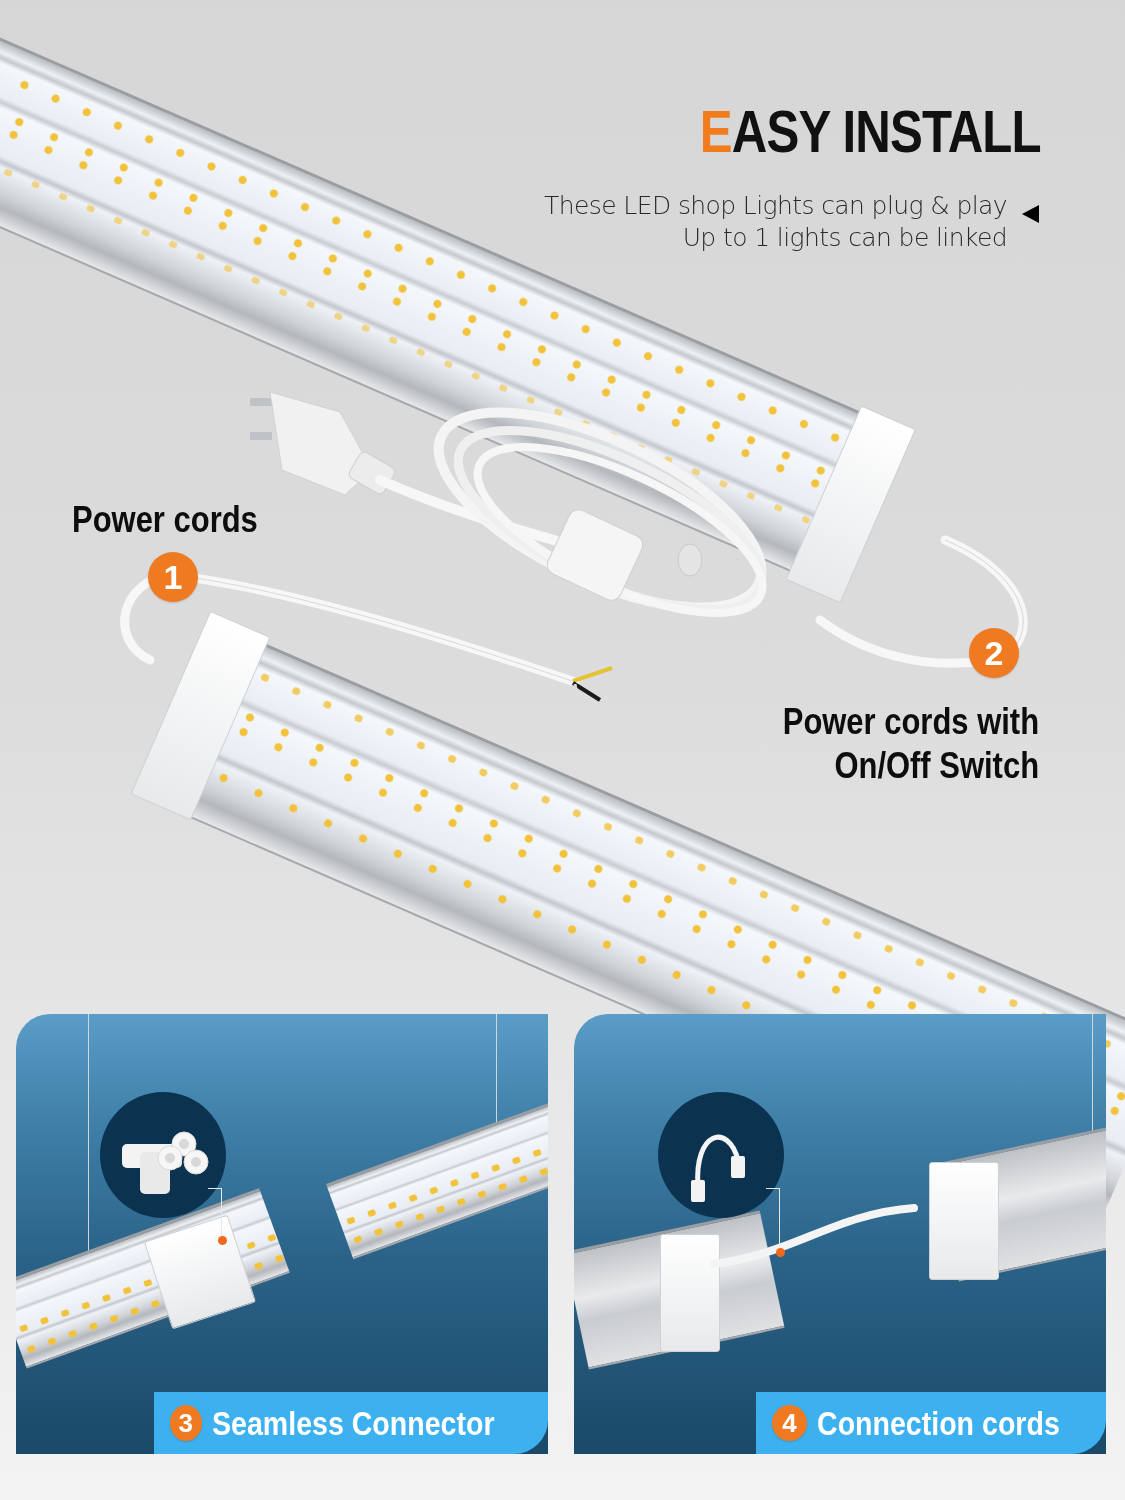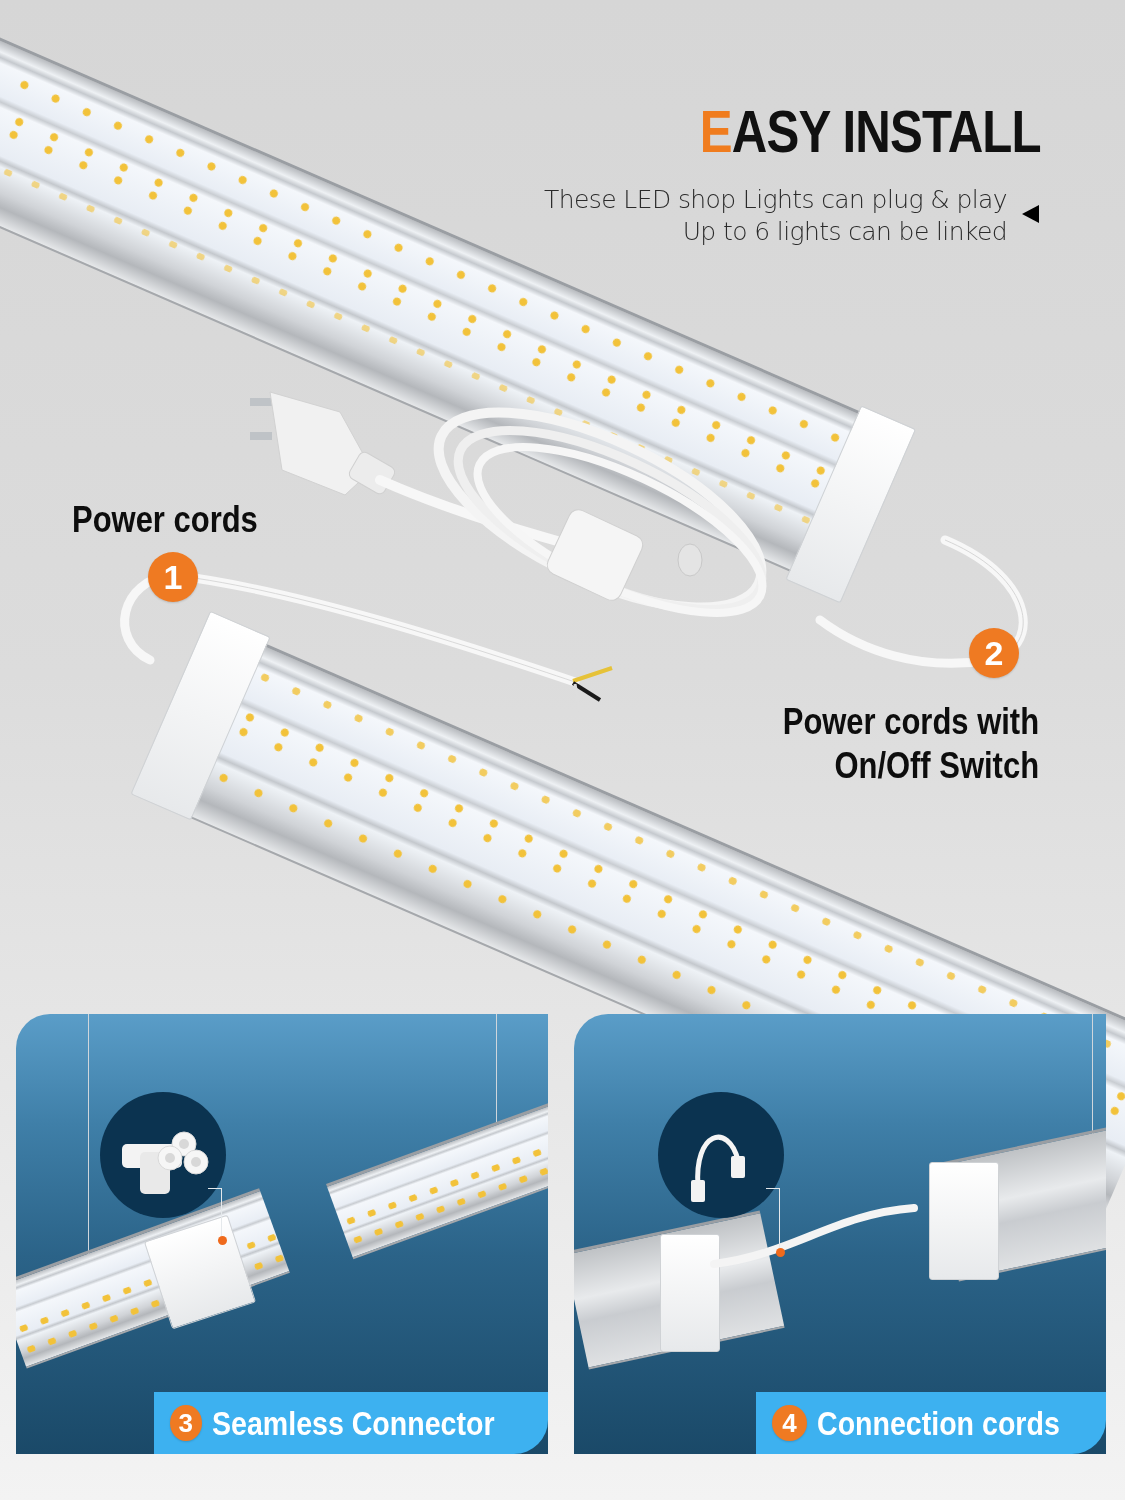--- a/index.html
+++ b/index.html
@@ -26,21 +26,21 @@
 
   
   .title {
     position: absolute; right: 84px; top: 102px;
     font-family: "Liberation Sans", sans-serif; font-weight: 700;
     font-size: 60px; letter-spacing: -1px; color: #111; line-height: 1;
     transform: scaleX(0.82); transform-origin: right top;
   }
   .title .first { color: #f07c1e; }
   .subtitle {
-    position: absolute; right: 118px; top: 184px; text-align: right;
+    position: absolute; right: 118px; top: 190px; text-align: right;
     font-family: "DejaVu Sans", sans-serif; font-weight: 300;
     font-size: 25px; color: #2a2a2a; line-height: 32px; letter-spacing: -0.6px;
   }
   .pointer {
     position: absolute; left: 1022px; top: 205px; width: 0; height: 0;
     border-top: 9px solid transparent; border-bottom: 9px solid transparent;
     border-right: 17px solid #000;
   }
 
   
@@ -138,21 +138,21 @@
 
   <path d="M945 540 C1040 580, 1040 650, 990 660 C920 672, 860 650, 820 620" fill="none" stroke="#f7f7f7" stroke-width="9" stroke-linecap="round"></path>
   <path d="M945 540 C1040 580, 1040 650, 990 660" fill="none" stroke="#d6d6d6" stroke-width="1"></path>
 </svg>
 
 <div class="title">
   <span class="first">E</span><span>ASY INSTALL</span>
 </div>
 <div class="subtitle">
   <div>These LED shop Lights can plug &amp; play</div>
-  <div>Up to 6 lights can be linked</div>
+  <div>Up to 1 lights can be linked</div>
 </div>
 <div class="pointer"></div>
 
 <div class="label left" style="left:72px; top:498px;">Power cords</div>
 <div class="num-badge" style="left:148px; top:552px;">1</div>
 
 <div class="num-badge" style="left:969px; top:628px;">2</div>
 <div class="label right" style="right:86px; top:700px;">
   <div>Power cords with</div>
   <div>On/Off Switch</div>

